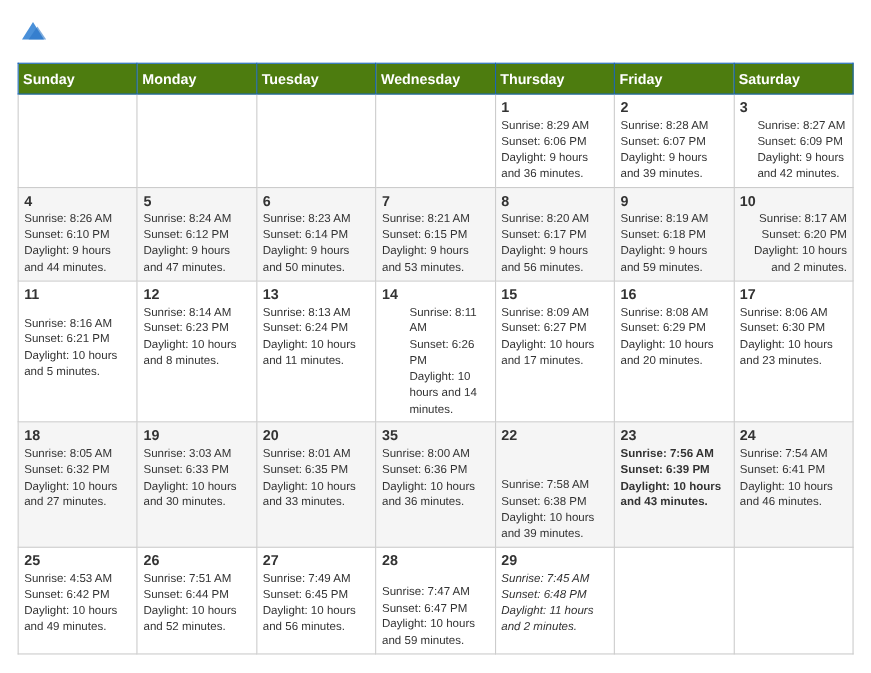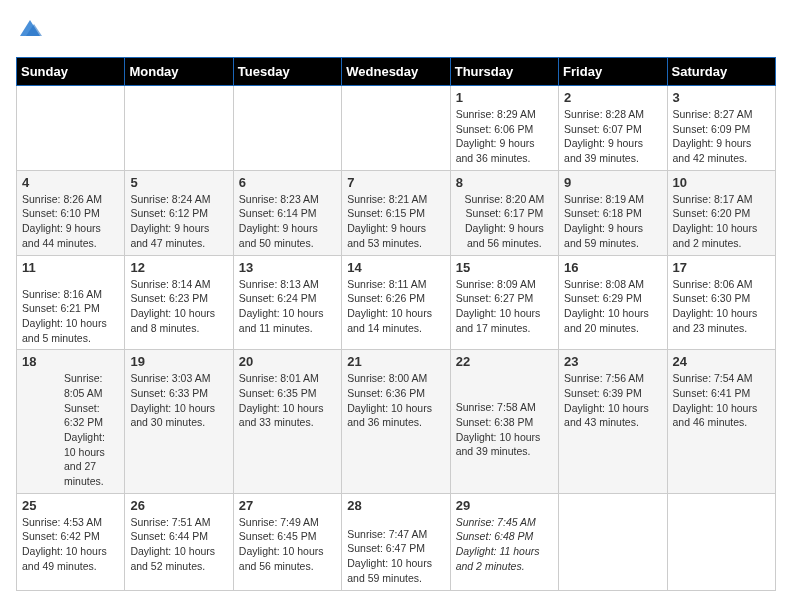--- a/index.html
+++ b/index.html
@@ -46,21 +46,21 @@
     .location {
       font-size: 16px;
       color: #555;
     }
     .calendar {
       width: 100%;
       border-collapse: collapse;
       border: 1px solid #ccc;
     }
     .calendar th {
-      background-color: #000000;
+      background-color: #4d7c0f;
       color: #fff;
       font-size: 13px;
       font-weight: bold;
       padding: 6px 4px;
       text-align: left;
       border: 1px solid #1a65b7;
     }
     .calendar td {
       vertical-align: top;
       border: 1px solid #ccc;
@@ -135,21 +135,21 @@
 Daylight: 9 hours and 36 minutes.</div>
         </td>
         <td>
           <span class="day-num">2</span>
           <div class="day-info" style="white-space: pre-line;">Sunrise: 8:28 AM
 Sunset: 6:07 PM
 Daylight: 9 hours and 39 minutes.</div>
         </td>
         <td>
           <span class="day-num">3</span>
-          <div class="day-info" style="white-space: pre-line;">Sunrise: 8:27 AM
+          <div class="day-info" style="white-space: pre-line; margin-left: 16px;">Sunrise: 8:27 AM
 Sunset: 6:09 PM
 Daylight: 9 hours and 42 minutes.</div>
         </td>
       </tr>
       <tr>
         <td>
           <span class="day-num">4</span>
           <div class="day-info" style="white-space: pre-line;">Sunrise: 8:26 AM
 Sunset: 6:10 PM
 Daylight: 9 hours and 44 minutes.</div>
@@ -167,33 +167,33 @@
 Daylight: 9 hours and 50 minutes.</div>
         </td>
         <td>
           <span class="day-num">7</span>
           <div class="day-info" style="white-space: pre-line;">Sunrise: 8:21 AM
 Sunset: 6:15 PM
 Daylight: 9 hours and 53 minutes.</div>
         </td>
         <td>
           <span class="day-num">8</span>
-          <div class="day-info" style="white-space: pre-line; text-align: center;">Sunrise: 8:20 AM
+          <div class="day-info" style="white-space: pre-line;">Sunrise: 8:20 AM
 Sunset: 6:17 PM
 Daylight: 9 hours and 56 minutes.</div>
         </td>
         <td>
           <span class="day-num">9</span>
           <div class="day-info" style="white-space: pre-line;">Sunrise: 8:19 AM
 Sunset: 6:18 PM
 Daylight: 9 hours and 59 minutes.</div>
         </td>
         <td>
           <span class="day-num">10</span>
-          <div class="day-info" style="white-space: pre-line;">Sunrise: 8:17 AM
+          <div class="day-info" style="white-space: pre-line; text-align: right;">Sunrise: 8:17 AM
 Sunset: 6:20 PM
 Daylight: 10 hours and 2 minutes.</div>
         </td>
       </tr>
       <tr>
         <td>
           <span class="day-num">11</span>
           <div class="day-info" style="white-space: pre-line; margin-top: 12px;">Sunrise: 8:16 AM
 Sunset: 6:21 PM
 Daylight: 10 hours and 5 minutes.</div>
@@ -205,21 +205,21 @@
 Daylight: 10 hours and 8 minutes.</div>
         </td>
         <td>
           <span class="day-num">13</span>
           <div class="day-info" style="white-space: pre-line;">Sunrise: 8:13 AM
 Sunset: 6:24 PM
 Daylight: 10 hours and 11 minutes.</div>
         </td>
         <td>
           <span class="day-num">14</span>
-          <div class="day-info" style="white-space: pre-line;">Sunrise: 8:11 AM
+          <div class="day-info" style="white-space: pre-line; margin-left: 25px;">Sunrise: 8:11 AM
 Sunset: 6:26 PM
 Daylight: 10 hours and 14 minutes.</div>
         </td>
         <td>
           <span class="day-num">15</span>
           <div class="day-info" style="white-space: pre-line;">Sunrise: 8:09 AM
 Sunset: 6:27 PM
 Daylight: 10 hours and 17 minutes.</div>
         </td>
         <td>
@@ -231,51 +231,51 @@
         <td>
           <span class="day-num">17</span>
           <div class="day-info" style="white-space: pre-line;">Sunrise: 8:06 AM
 Sunset: 6:30 PM
 Daylight: 10 hours and 23 minutes.</div>
         </td>
       </tr>
       <tr>
         <td>
           <span class="day-num">18</span>
-          <div class="day-info" style="white-space: pre-line; margin-left: 42px;">Sunrise: 8:05 AM
+          <div class="day-info" style="white-space: pre-line;">Sunrise: 8:05 AM
 Sunset: 6:32 PM
 Daylight: 10 hours and 27 minutes.</div>
         </td>
         <td>
           <span class="day-num">19</span>
           <div class="day-info" style="white-space: pre-line;">Sunrise: 3:03 AM
 Sunset: 6:33 PM
 Daylight: 10 hours and 30 minutes.</div>
         </td>
         <td>
           <span class="day-num">20</span>
           <div class="day-info" style="white-space: pre-line;">Sunrise: 8:01 AM
 Sunset: 6:35 PM
 Daylight: 10 hours and 33 minutes.</div>
         </td>
         <td>
-          <span class="day-num">21</span>
+          <span class="day-num">35</span>
           <div class="day-info" style="white-space: pre-line;">Sunrise: 8:00 AM
 Sunset: 6:36 PM
 Daylight: 10 hours and 36 minutes.</div>
         </td>
         <td>
           <span class="day-num">22</span>
           <div class="day-info" style="white-space: pre-line; margin-top: 31px;">Sunrise: 7:58 AM
 Sunset: 6:38 PM
 Daylight: 10 hours and 39 minutes.</div>
         </td>
         <td>
           <span class="day-num">23</span>
-          <div class="day-info" style="white-space: pre-line;">Sunrise: 7:56 AM
+          <div class="day-info" style="white-space: pre-line; font-weight: bold;">Sunrise: 7:56 AM
 Sunset: 6:39 PM
 Daylight: 10 hours and 43 minutes.</div>
         </td>
         <td>
           <span class="day-num">24</span>
           <div class="day-info" style="white-space: pre-line;">Sunrise: 7:54 AM
 Sunset: 6:41 PM
 Daylight: 10 hours and 46 minutes.</div>
         </td>
       </tr>

